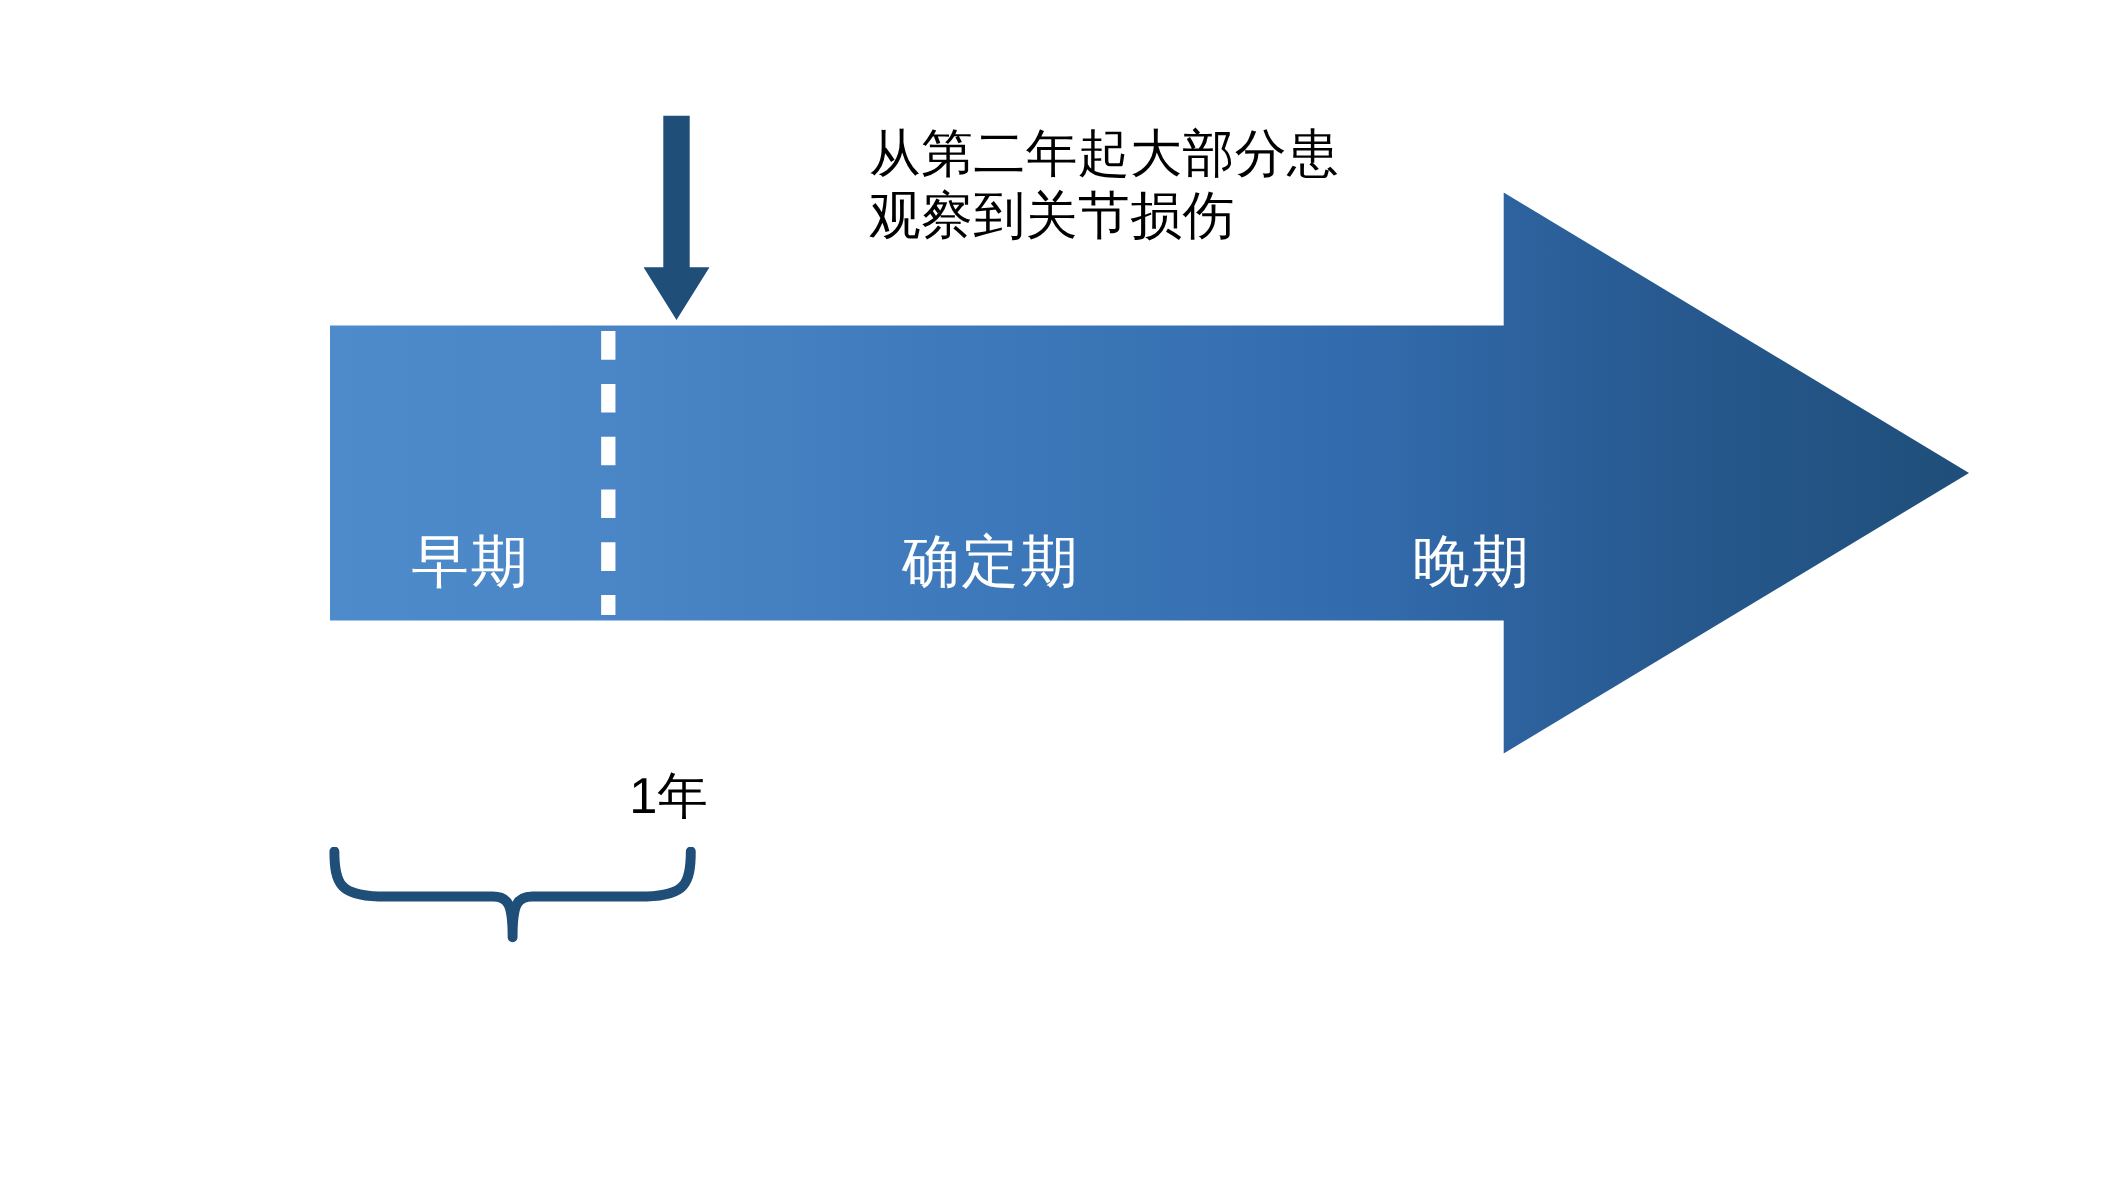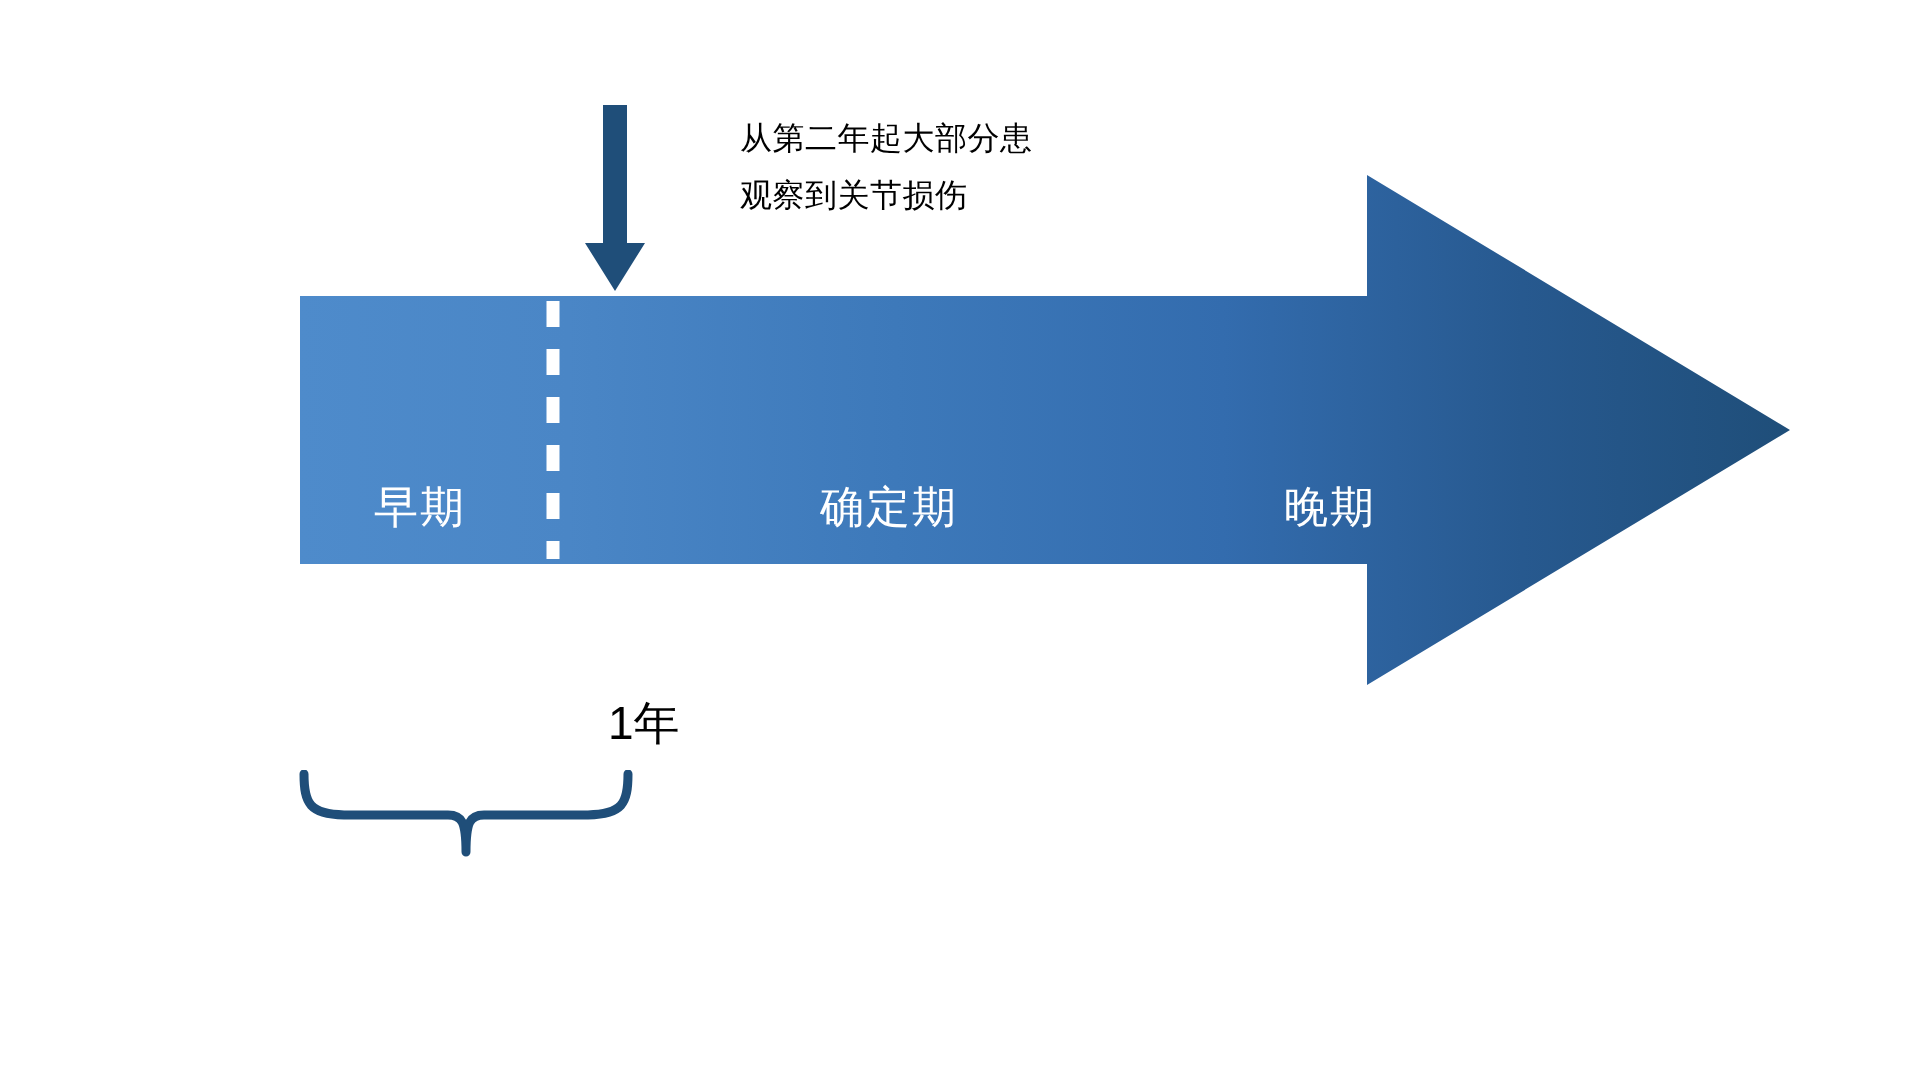--- a/index.html
+++ b/index.html
@@ -28,21 +28,21 @@
     left: 300px;
     top: 175px;
     width: 1490px;
     height: 700px;
   }
 
   
   .stage-label {
     position: absolute;
     color: #ffffff;
-    font-size: 44px;
+    font-size: 52px;
     line-height: 1;
     letter-spacing: 2px;
     white-space: nowrap;
     font-family: "Liberation Sans", "DejaVu Sans", sans-serif;
   }
   #stage-0 { left: 374px; top: 485px; }
   #stage-1 { left: 820px; top: 485px; }
   #stage-2 { left: 1284px; top: 485px; }
 
   
@@ -50,41 +50,40 @@
     position: absolute;
     left: 585px;
     top: 105px;
     width: 60px;
     height: 200px;
   }
 
   
   #annotation {
     position: absolute;
-    left: 740px;
+    left: 790px;
     top: 110px;
     width: 540px;
     color: #000000;
-    font-size: 32px;
+    font-size: 47px;
     line-height: 57px;
     letter-spacing: 0.5px;
     font-family: "Liberation Sans", "DejaVu Sans", sans-serif;
   }
   #annotation .ann-line { display: block; white-space: nowrap; }
 
   
   #year-label {
     position: absolute;
     left: 572px;
     top: 700px;
     color: #000000;
     font-size: 46px;
     line-height: 1;
     white-space: nowrap;
-    margin-left: 36px;
   }
 
   
   .brace-svg {
     position: absolute;
     left: 296px;
     top: 770px;
     width: 340px;
     height: 90px;
   }

